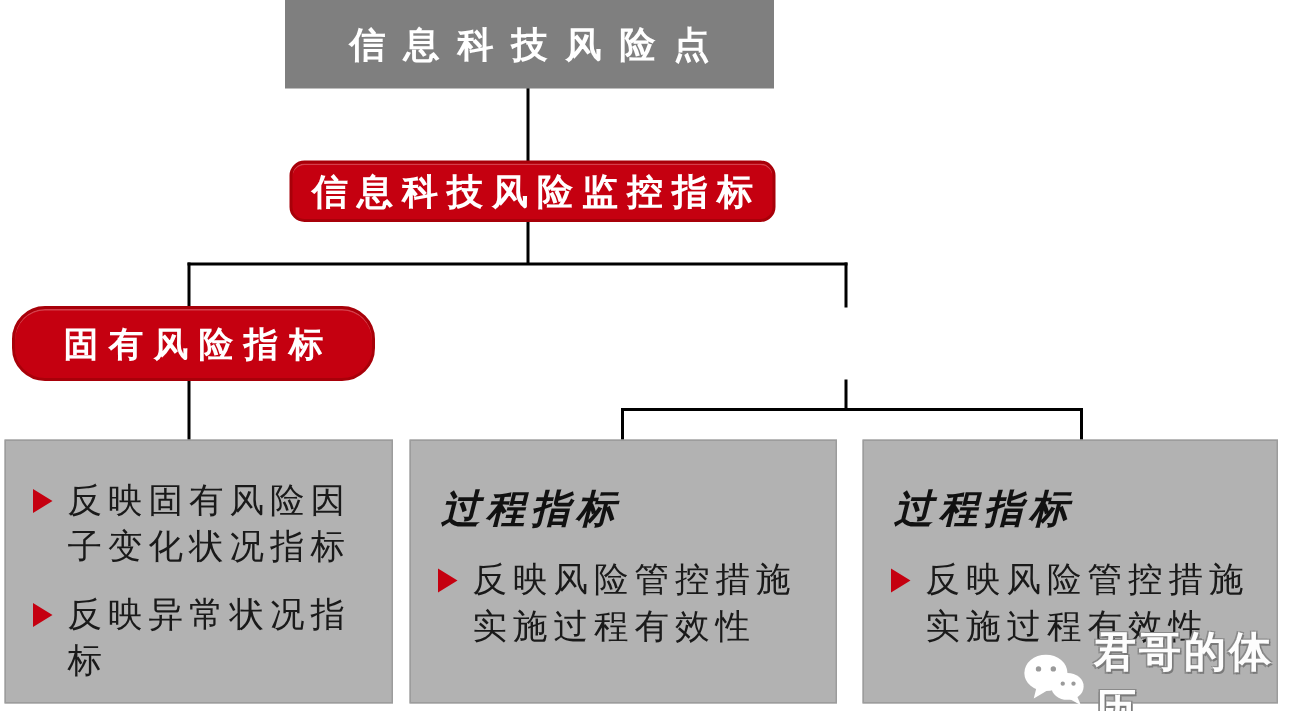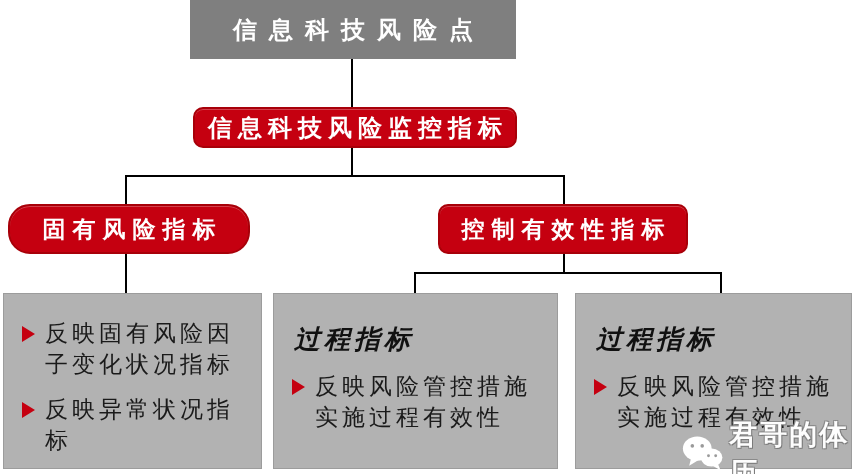--- a/index.html
+++ b/index.html
@@ -64,23 +64,20 @@
   </div>
 
   <div class="box top-box" style="left:190px;top:0px;width:326px;height:59px;">
     <span>信息科技风险点</span>
   </div>
 
   <div class="box red-box" style="left:8px;top:204px;width:242px;height:50px;border-radius:22px;">
     <span>固有风险指标</span>
   </div>
 
-  <div class="box red-box" style="left:438px;top:204px;width:250px;height:50px;">
-    <span>控制有效性指标</span>
-  </div>
 
   <div class="gray-box" style="left:3px;top:293px;width:259px;height:176px;padding-top:24px;">
     <div class="bullet">
       <span class="tri"></span>
       <span class="btext w7">反映固有风险因子变化状况指标</span>
     </div>
     <div class="bullet">
       <span class="tri"></span>
       <span class="btext w7">反映异常状况指标</span>
     </div>

